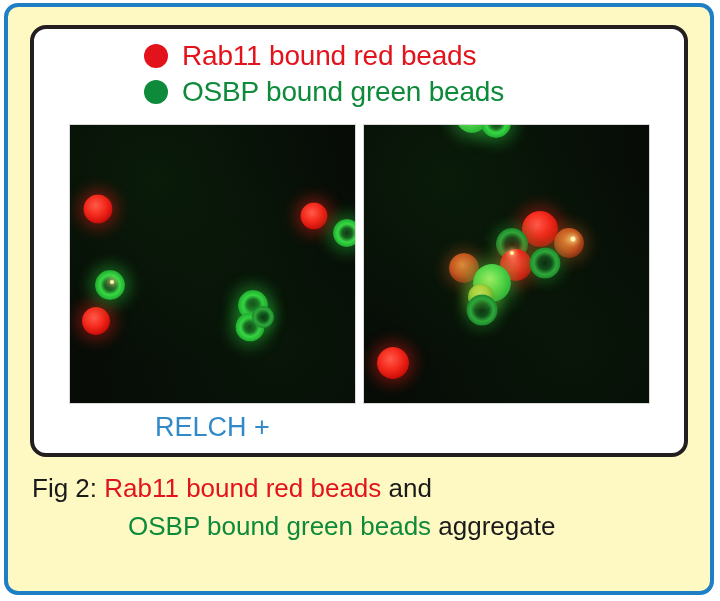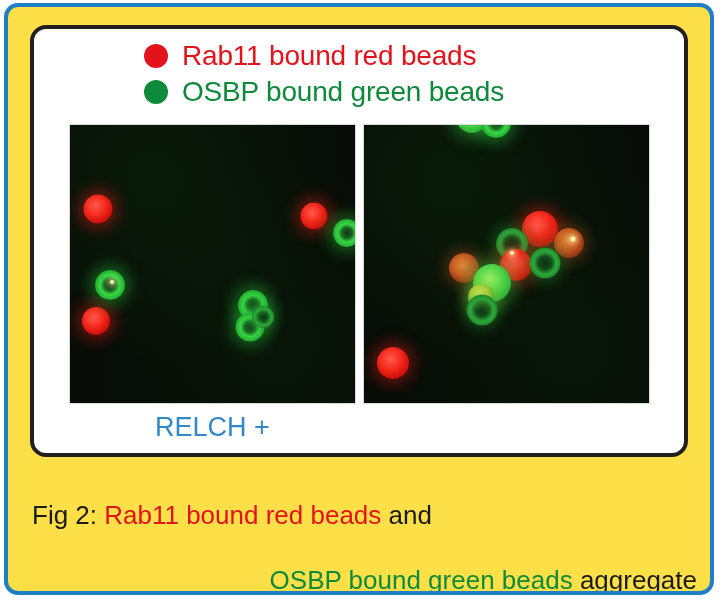--- a/index.html
+++ b/index.html
@@ -14,21 +14,21 @@
     overflow: hidden;
   }
 
   .figure-frame {
     position: absolute;
     left: 4px;
     top: 3px;
     width: 710px;
     height: 592px;
     box-sizing: border-box;
-    background: #fde047;
+    background: #fef9c3;
     border: 4px solid #1f7fc6;
     border-radius: 14px;
     overflow: hidden;
   }
 
   .figure-card {
     position: absolute;
     left: 22px;
     top: 18px;
     width: 658px;
@@ -166,22 +166,22 @@
   
   .caption {
     position: absolute;
     left: 24px;
     top: 462px;
     width: 665px;
     color: #1a1a1a;
     font-size: 26px;
     line-height: 38px;
   }
-  .caption .ln { display: block; white-space: nowrap; margin-top: 27px; }
-  .caption .ln.indent { padding-left: 96px; text-align: right; }
+  .caption .ln { display: block; white-space: nowrap; }
+  .caption .ln.indent { padding-left: 96px; }
   .caption .red   { color: #e3131c; }
   .caption .green { color: #0e8a3b; }
 </style>
 </head>
 <body>
 
 <div class="figure-frame">
   <div class="figure-card">
 
     <div class="legend">

